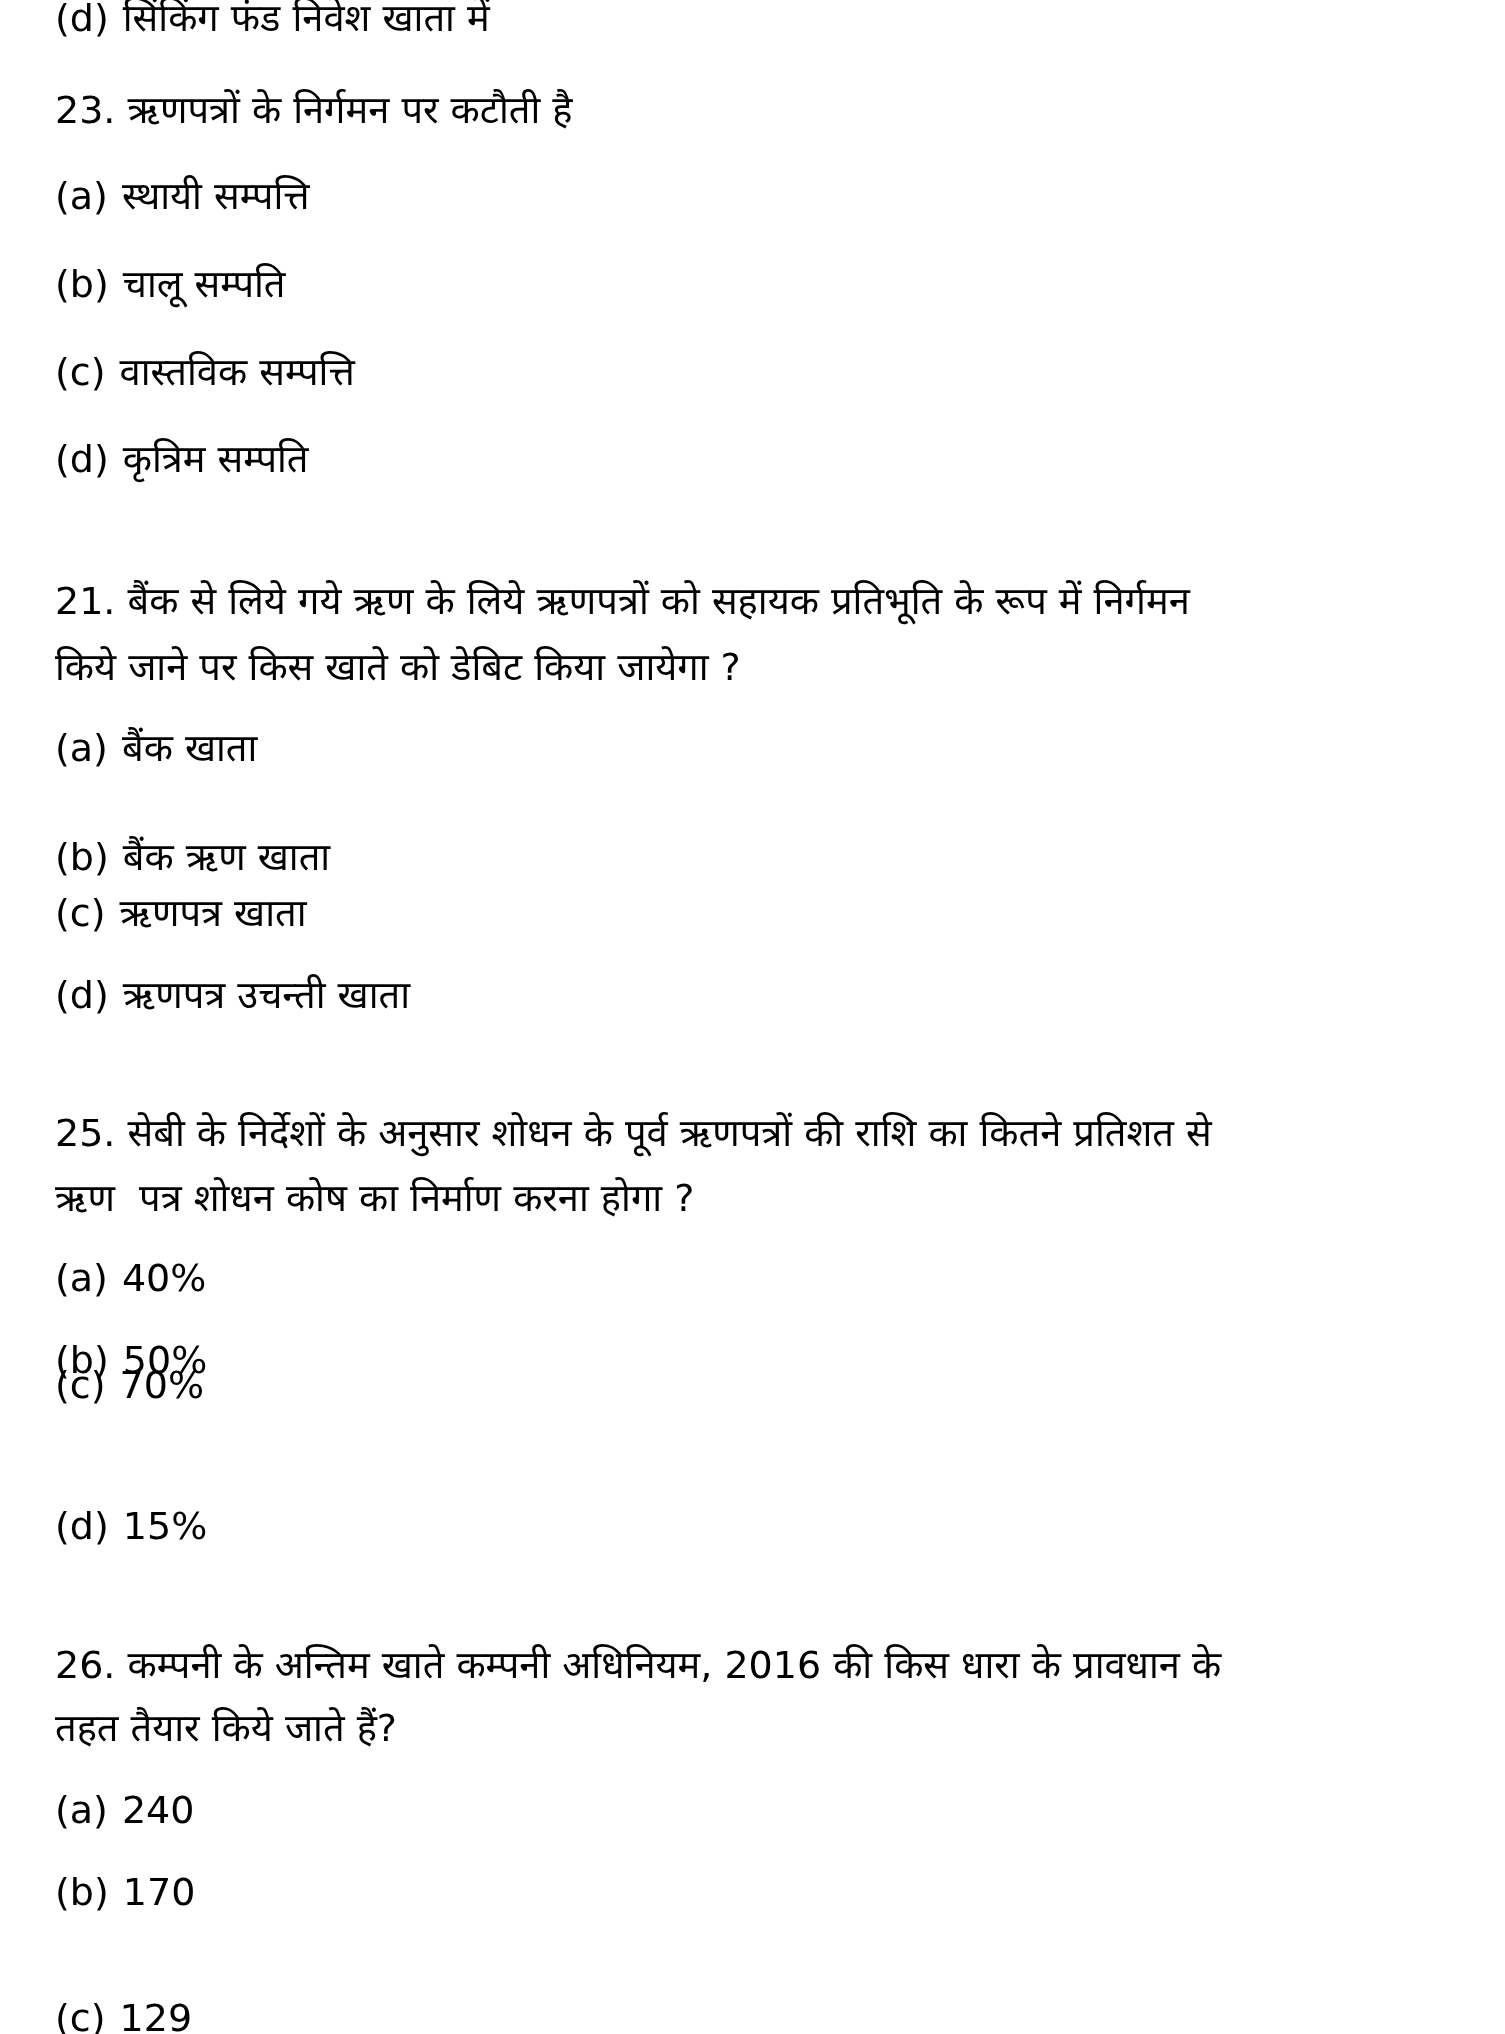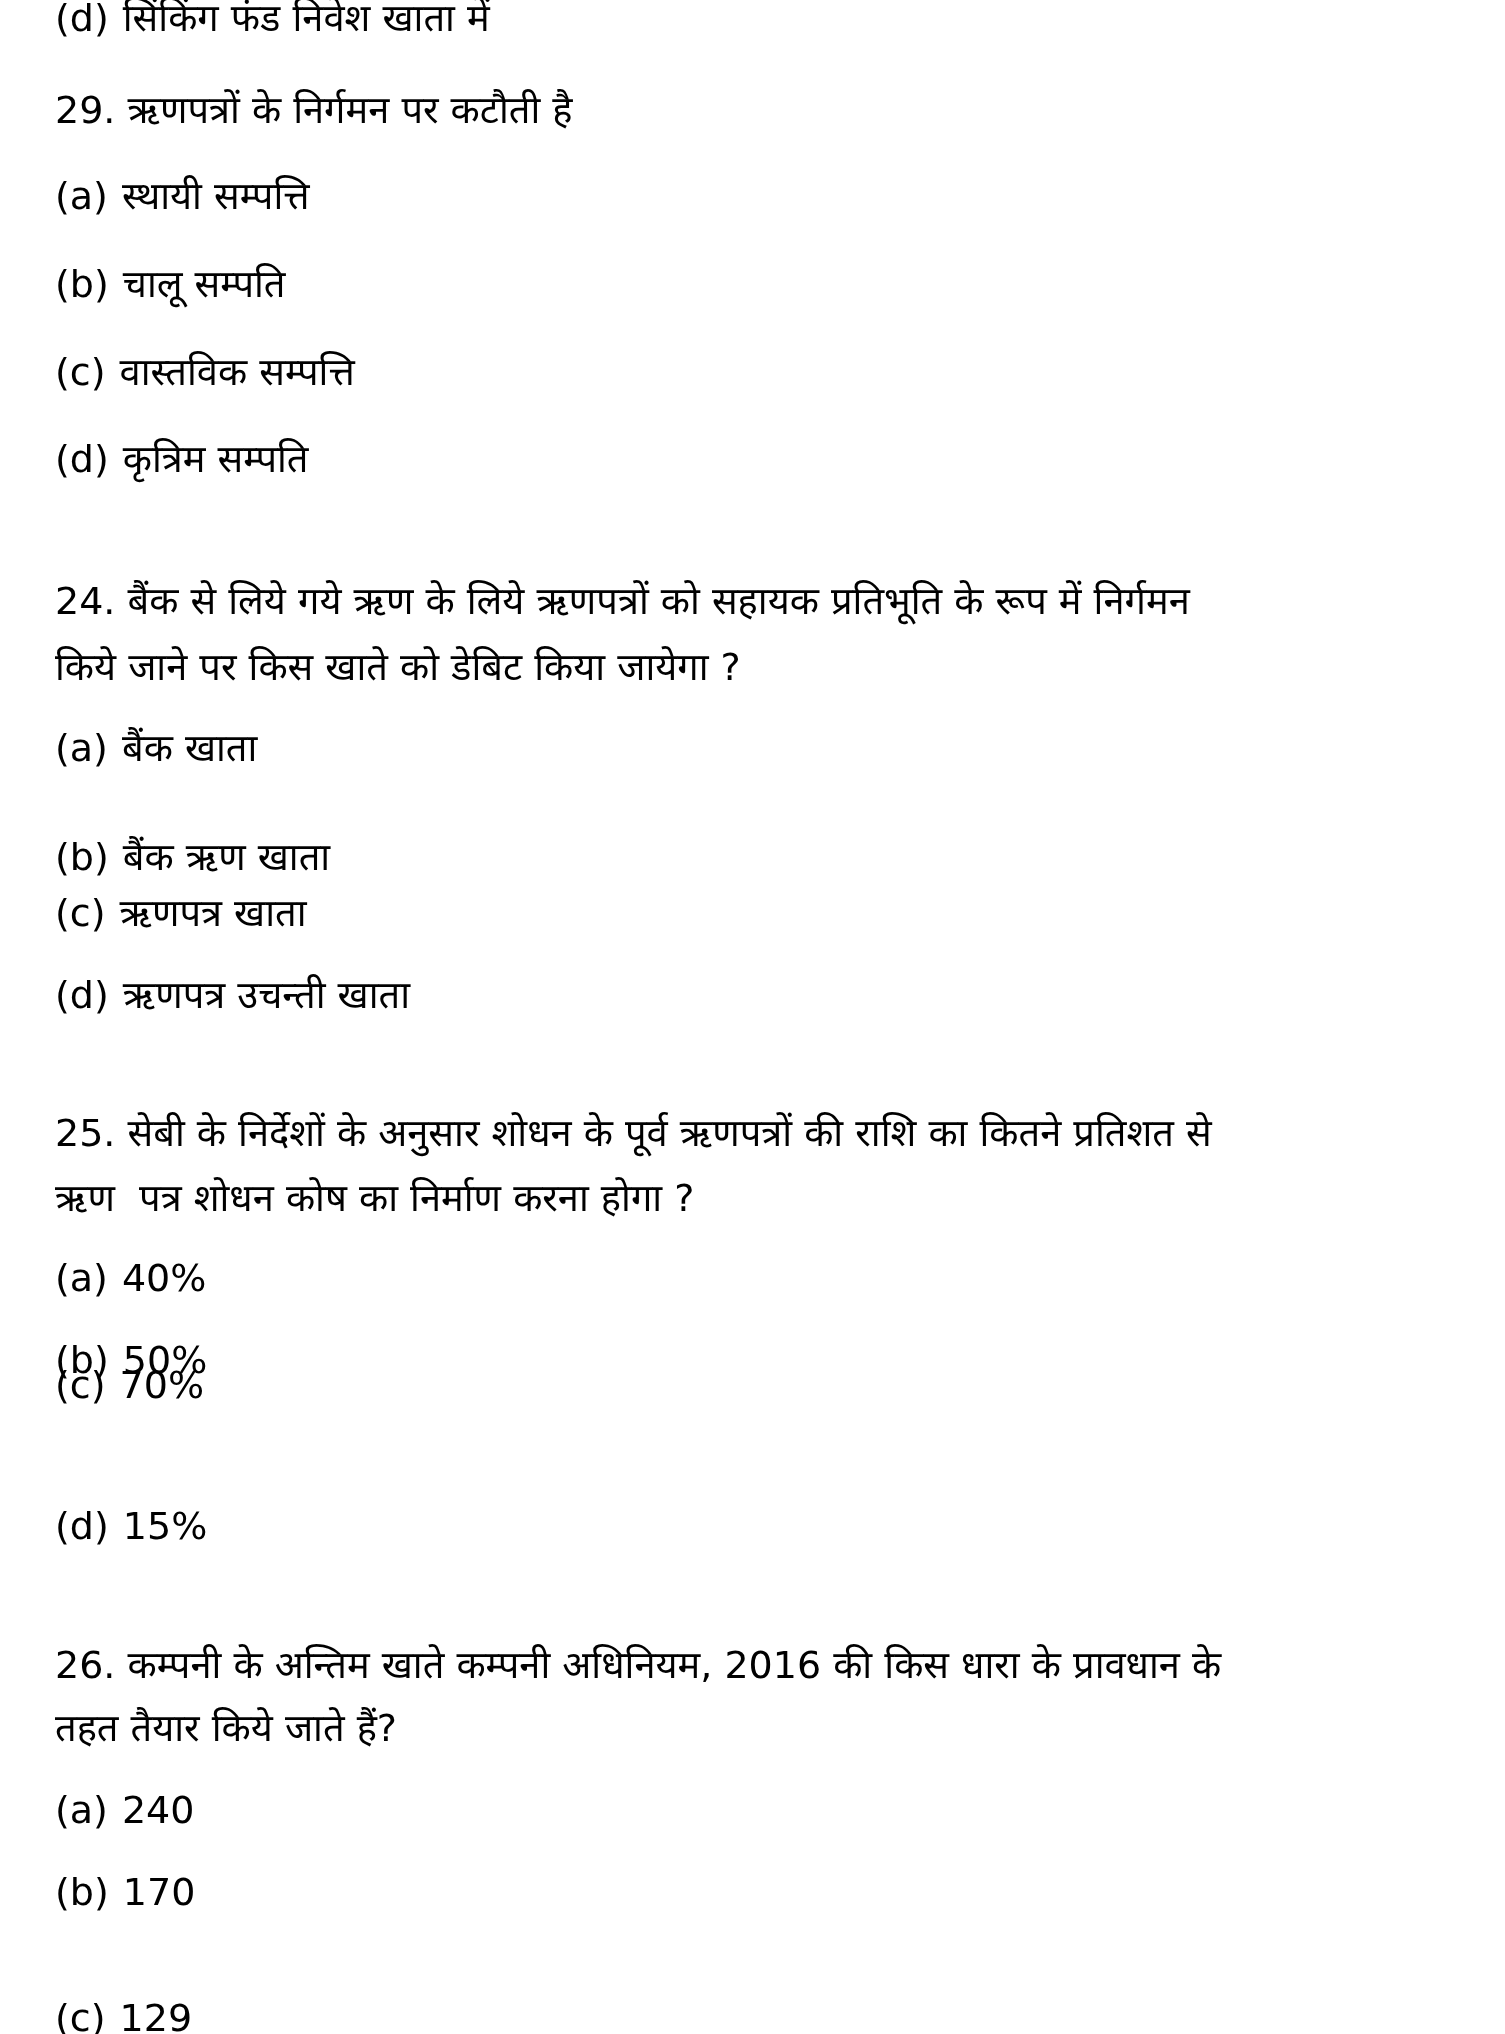--- a/index.html
+++ b/index.html
@@ -9,29 +9,29 @@
   .lbl { margin-right: 14px; }
 </style>
 </head>
 <body>
 
 <div class="line" style="top:-6px">
   <span class="lbl">(d)</span><span>सिंकिंग फंड निवेश खाता में</span>
 </div>
 
 <div class="line" style="top:86px">
-  <span>29.</span> <span>ऋणपत्रों के निर्गमन पर कटौती है</span>
+  <span>23.</span> <span>ऋणपत्रों के निर्गमन पर कटौती है</span>
 </div>
 <div class="line" style="top:172px"><span class="lbl">(a)</span><span>स्थायी सम्पत्ति</span></div>
 <div class="line" style="top:260px"><span class="lbl">(b)</span><span>चालू सम्पति</span></div>
 <div class="line" style="top:348px"><span class="lbl">(c)</span><span>वास्तविक सम्पत्ति</span></div>
 <div class="line" style="top:435px"><span class="lbl">(d)</span><span>कृत्रिम सम्पति</span></div>
 
 <div class="line" style="top:577px">
-  <span>24.</span> <span>बैंक से लिये गये ऋण के लिये ऋणपत्रों को सहायक प्रतिभूति के रूप में निर्गमन</span>
+  <span>21.</span> <span>बैंक से लिये गये ऋण के लिये ऋणपत्रों को सहायक प्रतिभूति के रूप में निर्गमन</span>
 </div>
 <div class="line" style="top:643px"><span>किये जाने पर किस खाते को डेबिट किया जायेगा ?</span></div>
 <div class="line" style="top:724px"><span class="lbl">(a)</span><span>बैंक खाता</span></div>
 <div class="line" style="top:833px"><span class="lbl">(b)</span><span>बैंक ऋण खाता</span></div>
 <div class="line" style="top:889px"><span class="lbl">(c)</span><span>ऋणपत्र खाता</span></div>
 <div class="line" style="top:971px"><span class="lbl">(d)</span><span>ऋणपत्र उचन्ती खाता</span></div>
 
 <div class="line" style="top:1109px">
   <span>25.</span> <span>सेबी के निर्देशों के अनुसार शोधन के पूर्व ऋणपत्रों की राशि का कितने प्रतिशत से</span>
 </div>

